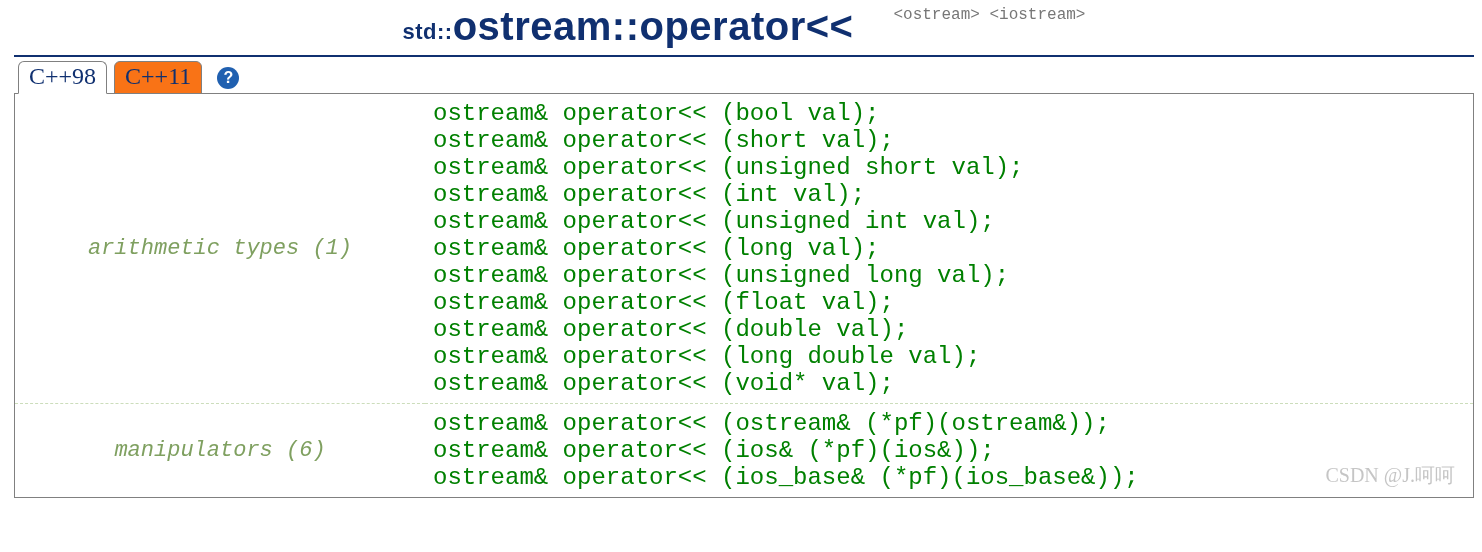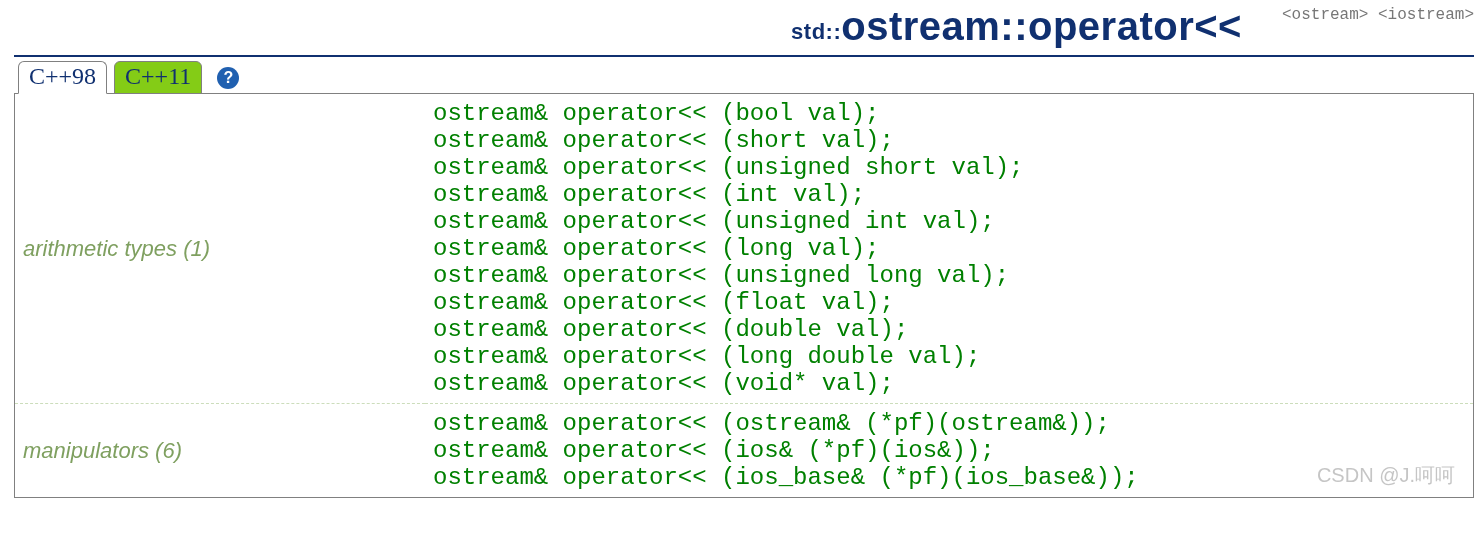--- a/index.html
+++ b/index.html
@@ -8,21 +8,21 @@
     padding: 0;
     font-family: Verdana, Arial, sans-serif;
     background: #fff;
     width: 1482px;
   }
   .container {
     padding: 4px 8px 0 14px;
   }
   .header-row {
     display: flex;
-    justify-content: flex-end;
+    justify-content: center;
     align-items: flex-start;
     position: relative;
     gap: 40px;
   }
   .title {
     font-family: Arial, sans-serif;
     font-weight: bold;
     font-size: 40px;
     color: #103070;
     padding-bottom: 6px;
@@ -62,21 +62,21 @@
     padding: 1px 10px 3px 10px;
     background: #fff;
     cursor: pointer;
     user-select: none;
   }
   .tab.active {
     border-bottom: 1px solid #fff;
     background: #fff;
   }
   .tab.inactive {
-    background: #84cc16;
+    background: #f97316;
   }
   .help-icon {
     display: inline-flex;
     width: 22px;
     height: 22px;
     border-radius: 50%;
     background: #2060b0;
     color: #fff;
     align-items: center;
     justify-content: center;
@@ -100,40 +100,40 @@
     padding: 6px 8px 6px 8px;
   }
   .sig-table tr + tr td {
     border-top: 1px dashed #ccddbb;
   }
   .row-shade {
     background: #f4faec;
   }
   .row-label {
     width: 410px;
-    text-align: left;
-    font-family: Liberation Sans, sans-serif;
+    text-align: center;
+    font-family: Liberation Mono, monospace;
     font-style: italic;
     font-size: 22px;
     color: #7fa060;
     padding-right: 18px;
   }
   .row-code {
     font-family: "Courier New", monospace;
     font-size: 24px;
     color: #008000;
     white-space: pre;
     line-height: 27px;
   }
   .watermark {
     position: absolute;
     right: 18px;
     bottom: 8px;
     color: rgba(150,150,150,0.55);
-    font-family: Liberation Sans, sans-serif;
+    font-family: Liberation Serif, serif;
     font-size: 20px;
     pointer-events: none;
     font-weight: 400;
   }
 </style>
 </head>
 <body>
 
 <div class="container">
   <div class="header-row">

